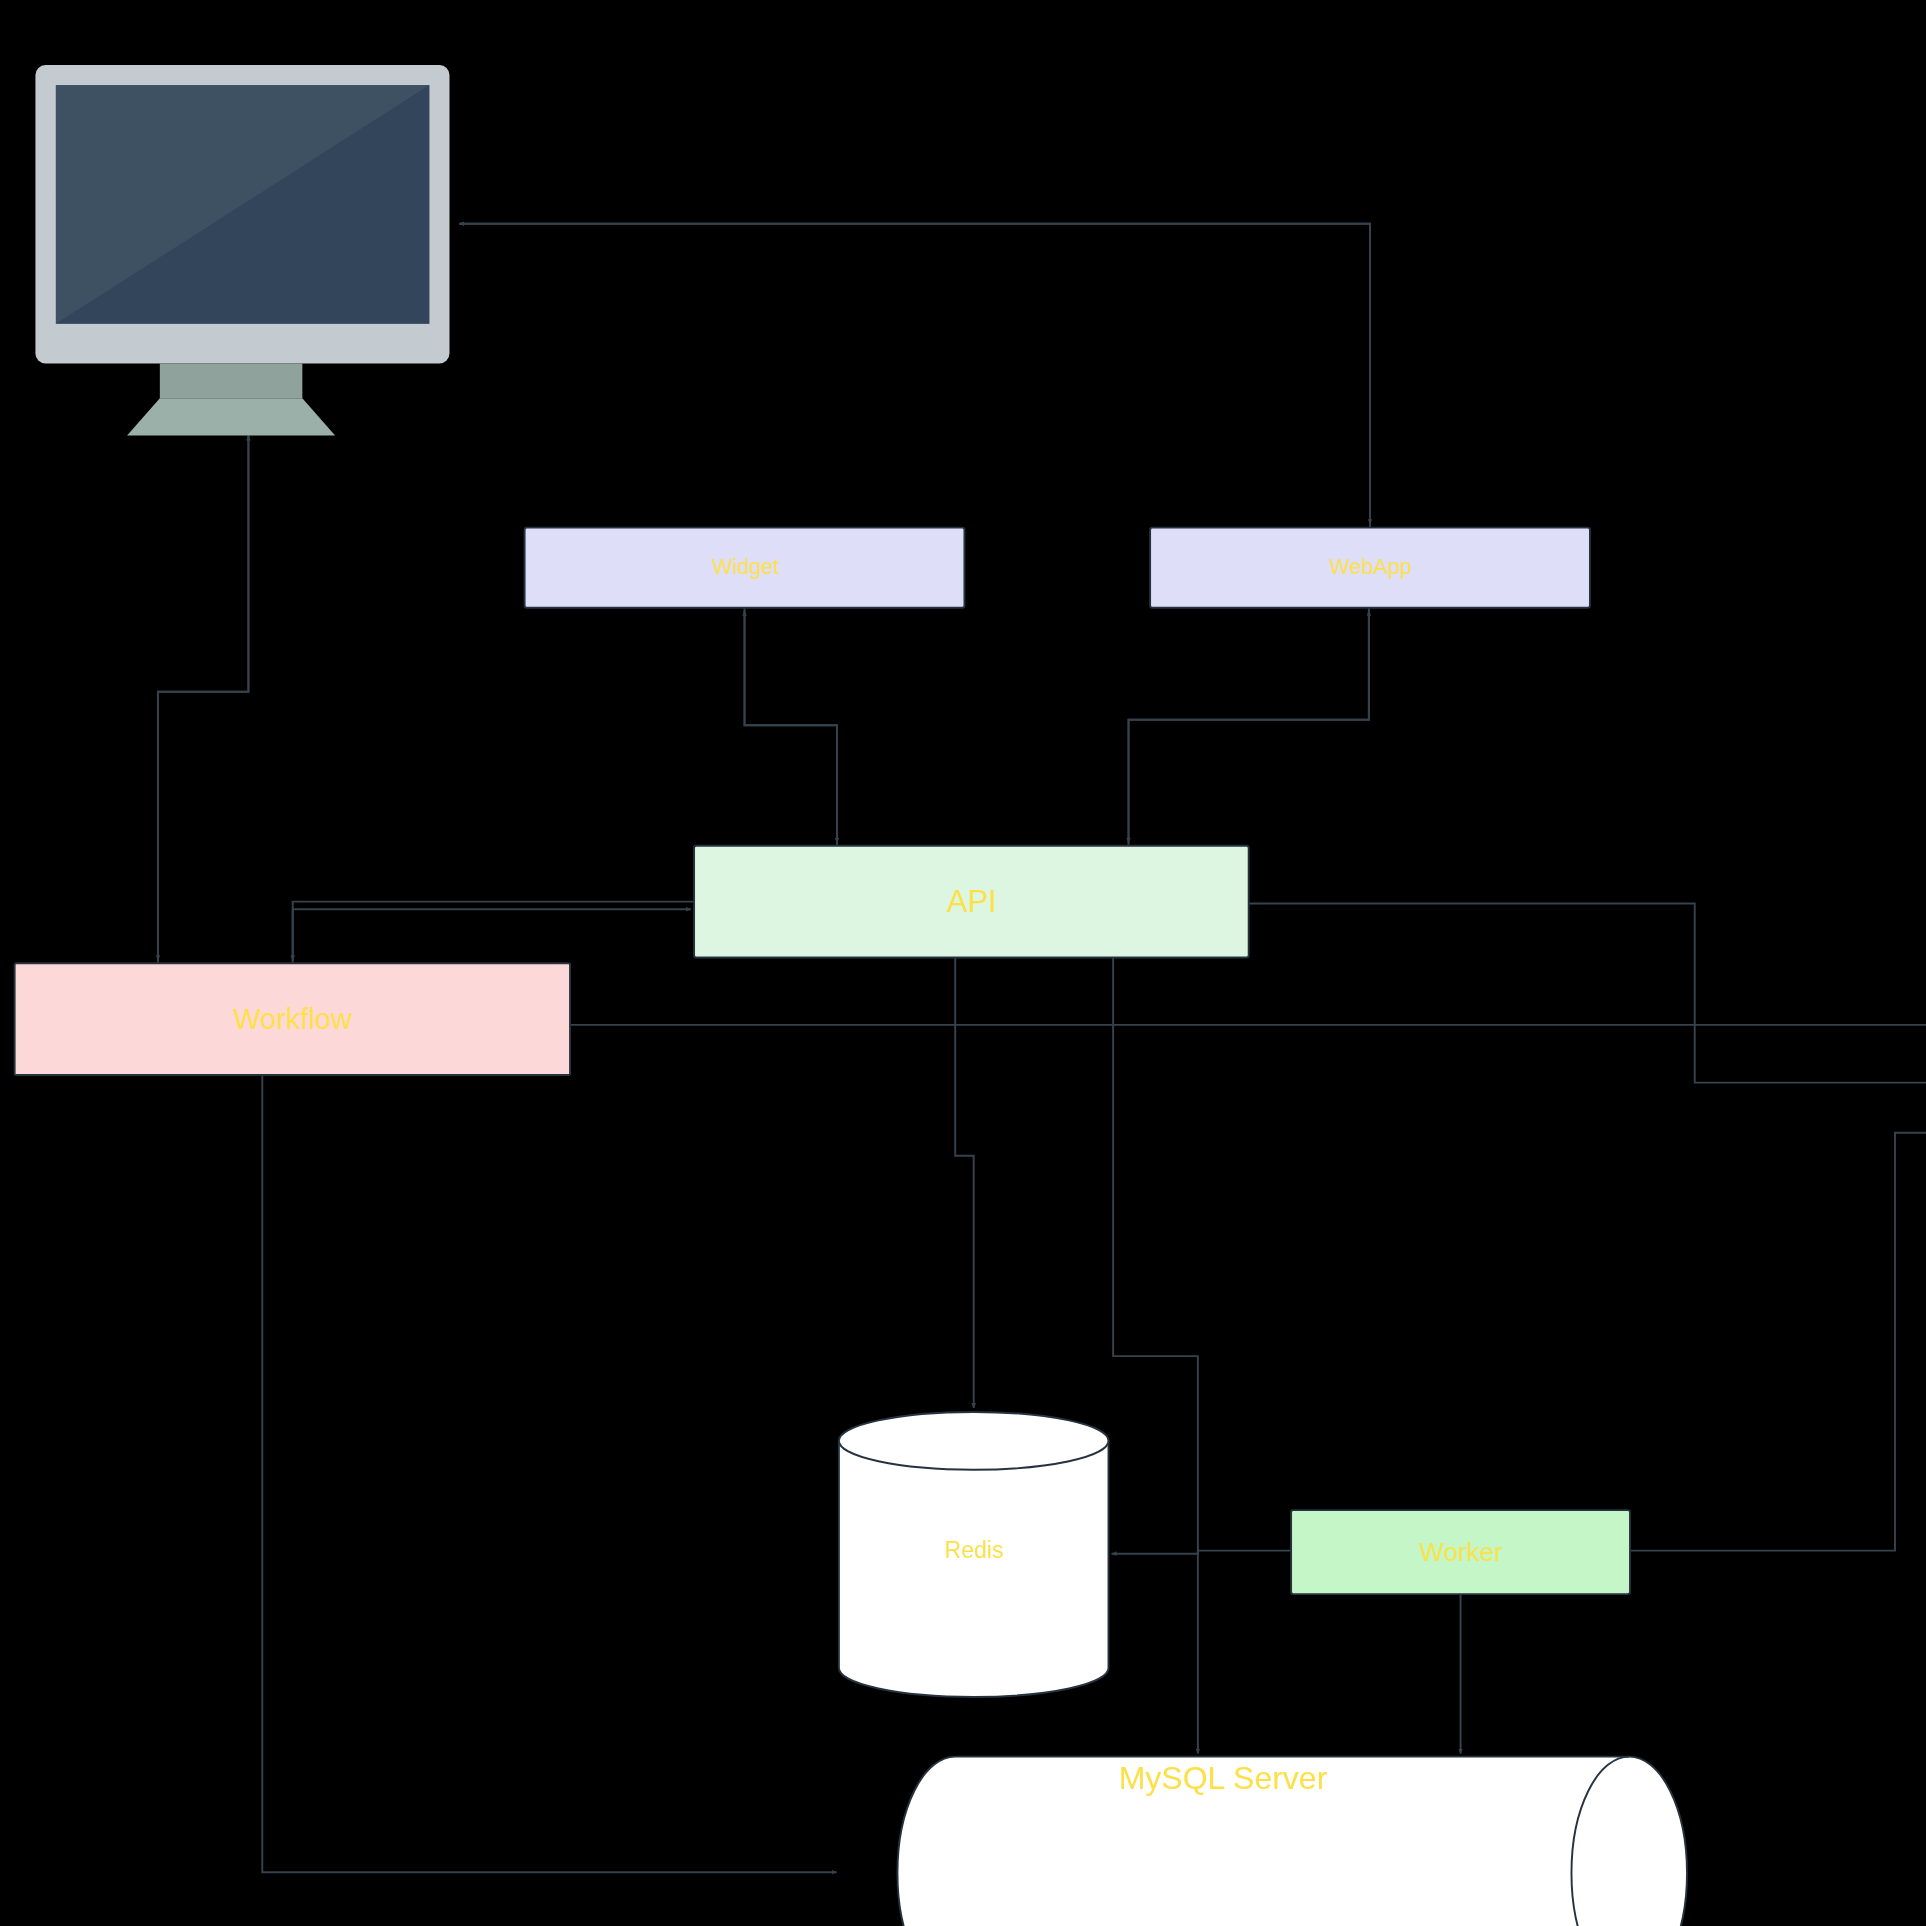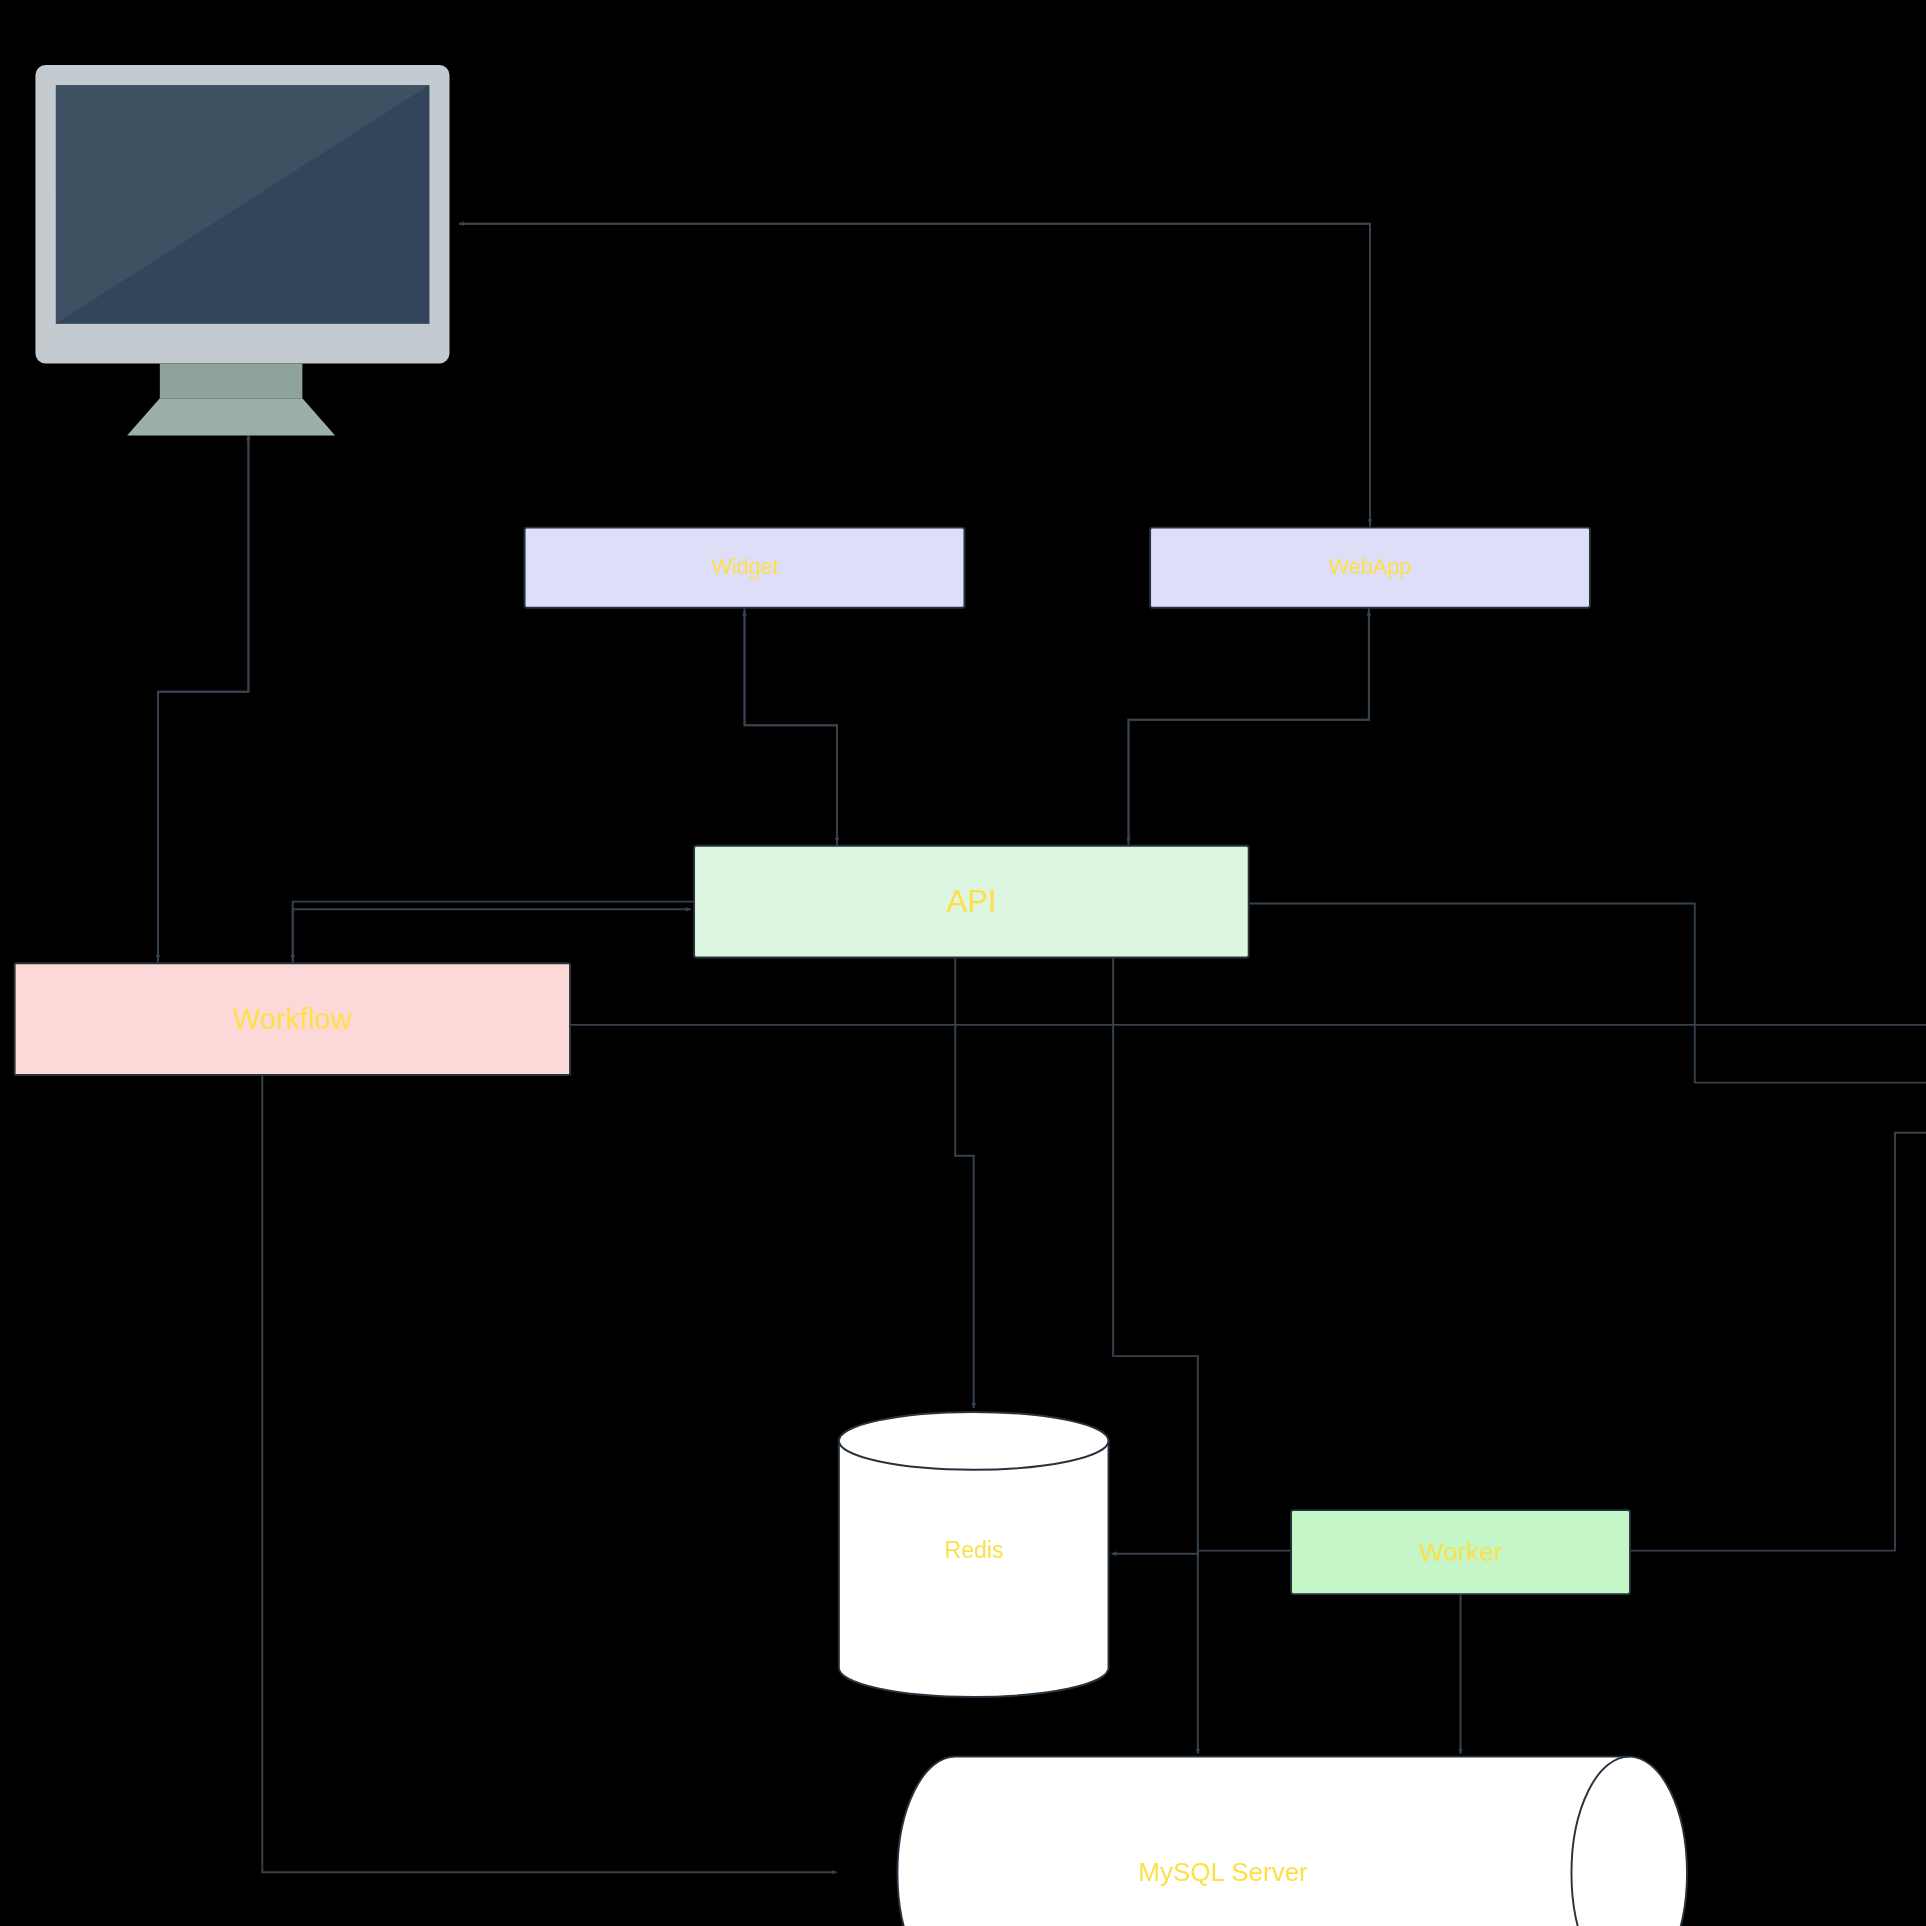--- a/index.html
+++ b/index.html
@@ -142,16 +142,16 @@
   <div class="node-label" style="left:694px; top:846px; width:555px; height:112px; font-size:31px;">API</div>
 
   <div class="node-label" style="left:1150px; top:527px; width:440px; height:80px; font-size:21.6px;">WebApp</div>
 
   <div class="node-label" style="left:14.6px; top:963px; width:555px; height:112px; font-size:29px;">Workflow</div>
 
   <div class="node-label" style="left:839px; top:1525px; width:270px; height:50px; font-size:23px;">Redis</div>
 
   <div class="node-label" style="left:1291px; top:1510px; width:339px; height:84px; font-size:26px;text-align:center;">Worker</div>
 
-  <div class="node-label" style="left:886px; top:1838px; width:674px; height:69px; font-size:26px;">MySQL Server</div>
+  <div class="node-label" style="left:886px; top:1744px; width:674px; height:69px; font-size:32px;">MySQL Server</div>
 
 </div>
 
 
 </body></html>

